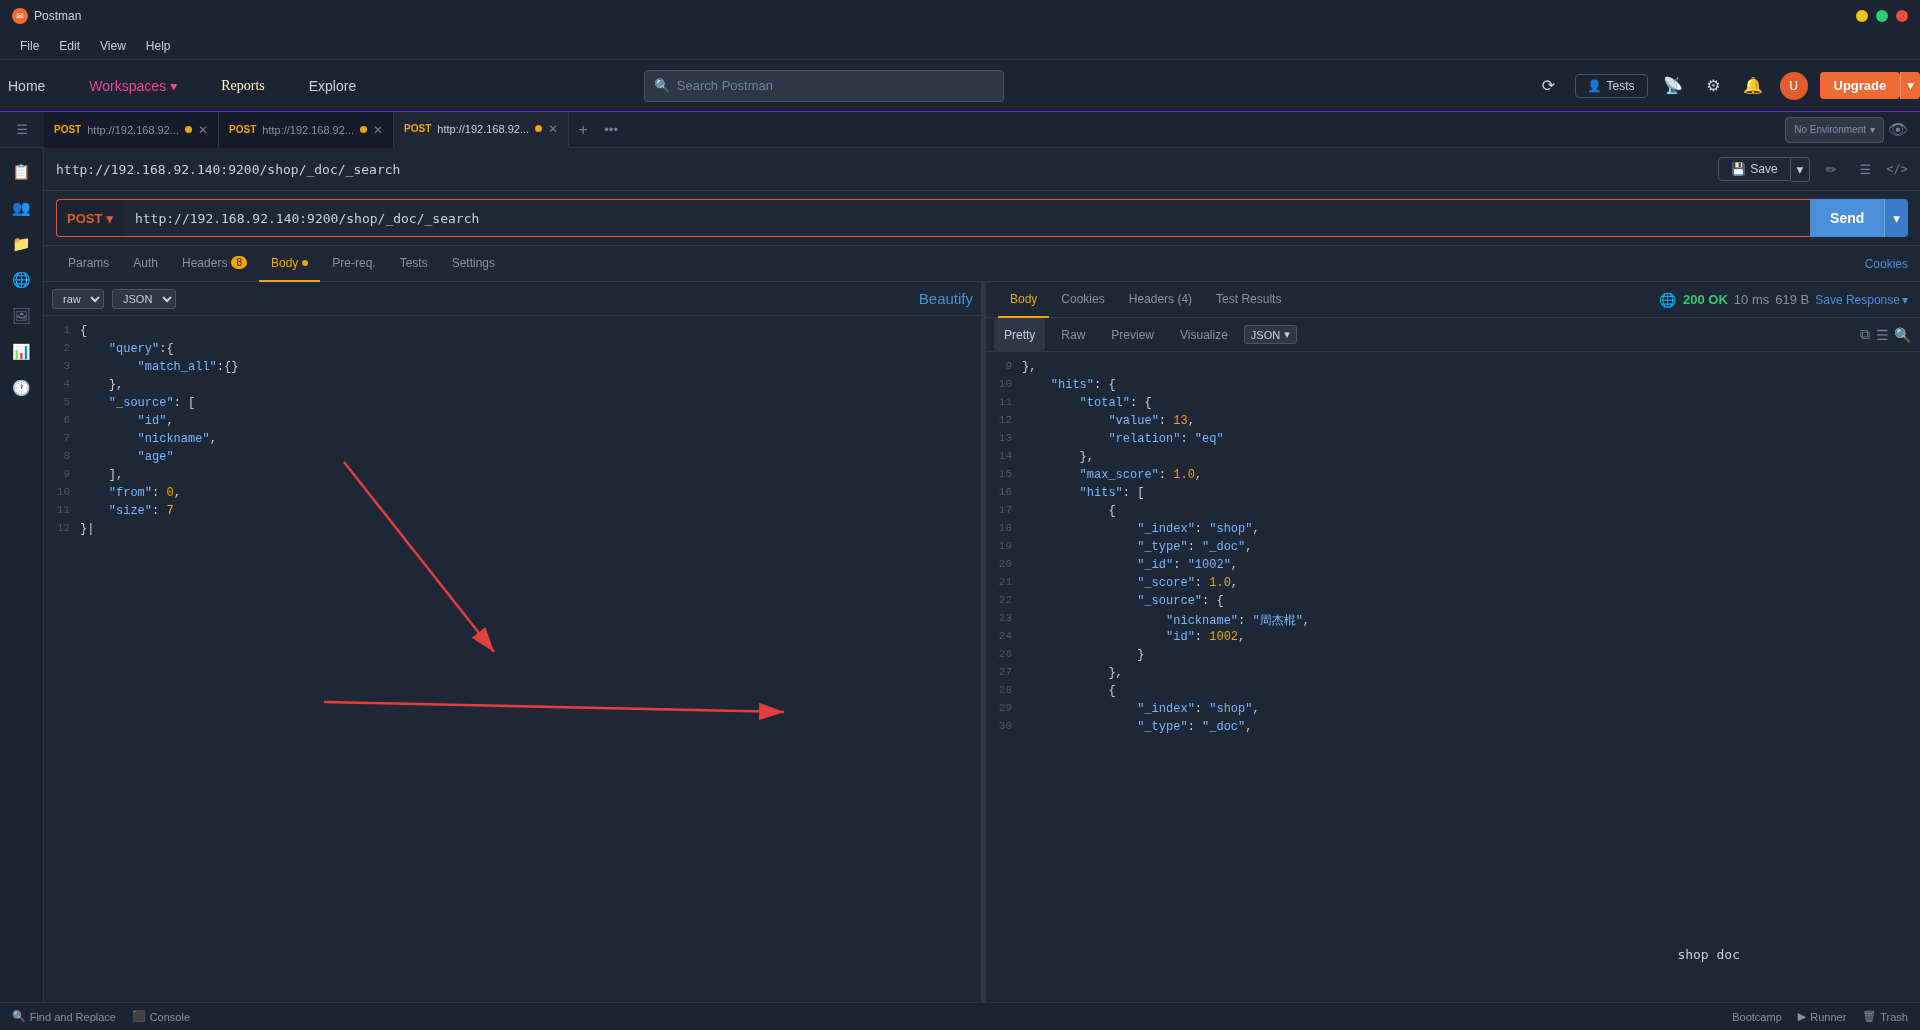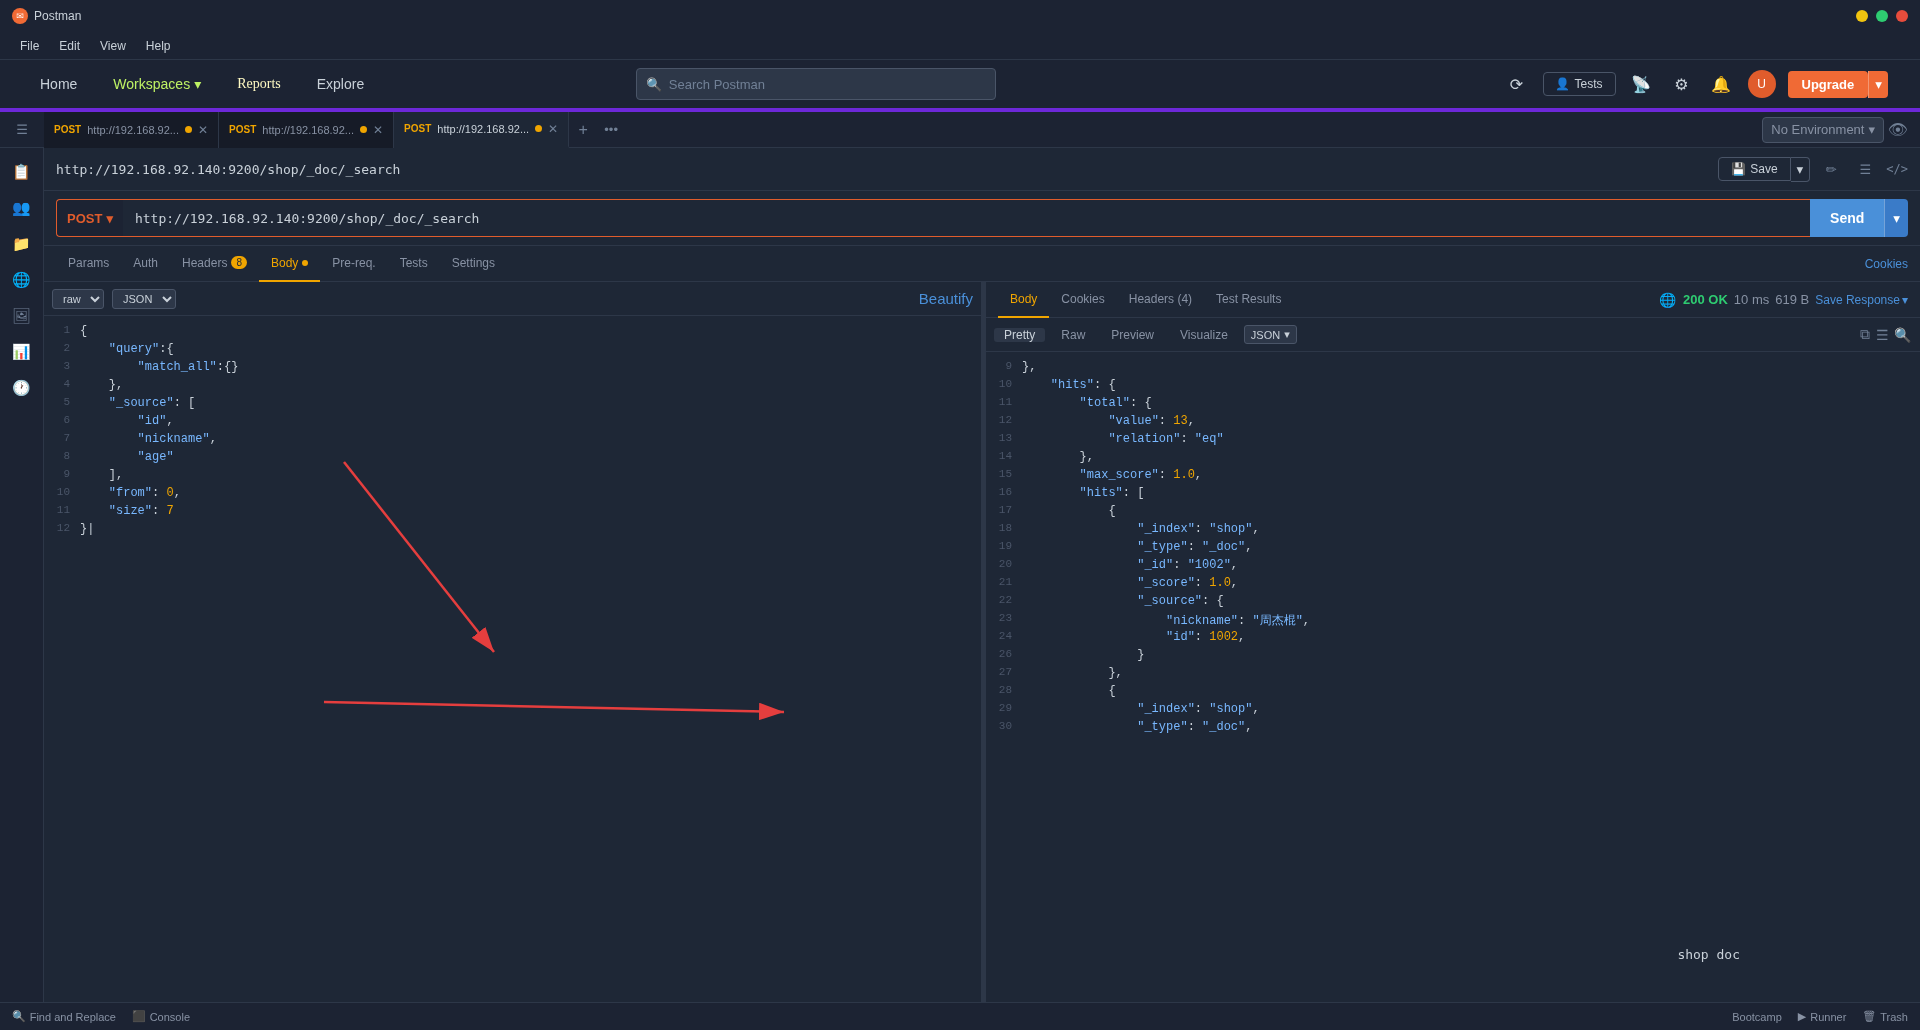--- a/index.html
+++ b/index.html
@@ -13,23 +13,23 @@
     #titlebar .win-btn { width: 12px; height: 12px; border-radius: 50%; border: none; cursor: pointer; }
     #titlebar .win-min { background: #f1c40f; }
     #titlebar .win-max { background: #2ecc71; }
     #titlebar .win-close { background: #e74c3c; }
 
     
     #menubar { background: #1c2333; height: 28px; display: flex; align-items: center; padding: 0 12px; gap: 4px; border-bottom: 1px solid #2d3748; }
     .menu-item { color: #c9d1d9; font-size: 12px; padding: 3px 8px; cursor: pointer; border-radius: 3px; }
 
     
-    #topnav { background: #1c2333; height: 52px; display: flex; align-items: center; padding: 0 32px; gap: 20px; border-bottom: 4px solid #6d28d9; }
+    #topnav { background: #1c2333; height: 52px; display: flex; align-items: center; padding: 0 0; gap: 28px; border-bottom: 1px solid #6d28d9; }
     .nav-home { color: #c9d1d9; font-size: 14px; font-weight: 500; cursor: pointer; padding: 4px 8px; }
-    .nav-workspaces { color: #bef264; font-size: 14px; font-weight: 500; cursor: pointer; padding: 4px 8px; display: flex; align-items: center; gap: 4px; }
+    .nav-workspaces { color: #ec4899; font-size: 14px; font-weight: 500; cursor: pointer; padding: 4px 8px; display: flex; align-items: center; gap: 4px; }
     .nav-reports { color: #fef9c3; font-size: 14px; font-weight: 500; cursor: pointer; padding: 4px 8px; font-family: Liberation Serif, serif; }
     .nav-explore { color: #c9d1d9; font-size: 14px; font-weight: 500; cursor: pointer; padding: 4px 8px; }
     .search-bar { flex: 1; max-width: 360px; background: #2d3748; border: 1px solid #4a5568; border-radius: 4px; height: 32px; display: flex; align-items: center; padding: 0 10px; gap: 6px; cursor: text; margin: 0 auto; }
     .search-bar span { color: #718096; font-size: 13px; }
     .nav-right { display: flex; align-items: center; gap: 12px; margin-left: auto; }
     .nav-icon-btn { color: #c9d1d9; cursor: pointer; width: 28px; height: 28px; display: flex; align-items: center; justify-content: center; border-radius: 4px; font-size: 16px; }
     .invite-btn { background: transparent; border: 1px solid #4a5568; color: #c9d1d9; padding: 4px 12px; border-radius: 4px; cursor: pointer; font-size: 12px; display: flex; align-items: center; gap: 4px; }
     .upgrade-btn { background: #f06a35; border: none; color: white; padding: 6px 14px; border-radius: 4px; cursor: pointer; font-size: 13px; font-weight: 600; display: flex; align-items: center; }
     .upgrade-dropdown { background: #f06a35; border: none; color: white; padding: 6px 6px; border-radius: 0 4px 4px 0; cursor: pointer; border-left: 1px solid rgba(255,255,255,0.3); }
 
@@ -38,21 +38,21 @@
     .sidebar-toggle { width: 28px; height: 28px; display: flex; align-items: center; justify-content: center; cursor: pointer; color: #718096; margin-right: 8px; }
     .tab { display: flex; align-items: center; gap: 6px; padding: 0 10px; height: 36px; border-right: 1px solid #2d3748; cursor: pointer; font-size: 11px; color: #8892a4; background: #161b27; min-width: 160px; }
     .tab.active { background: #1e2736; color: #c9d1d9; border-bottom: 2px solid #1e2736; }
     .tab .method { font-size: 10px; font-weight: 700; }
     .tab .method.post { color: #f0a500; }
     .tab-dot { width: 7px; height: 7px; border-radius: 50%; background: #f0a500; }
     .tab-close { color: #718096; margin-left: auto; font-size: 12px; }
     .tab-add { width: 28px; height: 28px; display: flex; align-items: center; justify-content: center; cursor: pointer; color: #718096; font-size: 16px; }
     .tab-more { width: 28px; height: 28px; display: flex; align-items: center; justify-content: center; cursor: pointer; color: #718096; }
     .tab-spacer { flex: 1; }
-    .env-selector { display: flex; align-items: center; background: #2d3748; border: 1px solid #4a5568; border-radius: 4px; padding: 0 8px; height: 26px; font-size: 13px; color: #8892a4; cursor: pointer; gap: 4px; }
+    .env-selector { display: flex; align-items: center; background: #2d3748; border: 1px solid #4a5568; border-radius: 4px; padding: 0 8px; height: 26px; font-size: 10px; color: #8892a4; cursor: pointer; gap: 4px; }
 
     
     #main { display: flex; height: calc(1030px - 32px - 28px - 52px - 36px - 28px); }
 
     
     #sidebar-icons { width: 44px; background: #1c2333; border-right: 1px solid #2d3748; display: flex; flex-direction: column; align-items: center; padding: 8px 0; gap: 4px; }
     .sidebar-icon { width: 32px; height: 32px; display: flex; align-items: center; justify-content: center; cursor: pointer; color: #718096; border-radius: 4px; font-size: 15px; }
     .sidebar-icon.active { color: #f0a500; }
 
     
@@ -96,21 +96,21 @@
     .code-line { display: flex; min-height: 18px; }
     .line-num { width: 36px; text-align: right; color: #4a5568; padding-right: 10px; font-size: 11px; user-select: none; flex-shrink: 0; }
     .line-content { flex: 1; color: #c9d1d9; white-space: pre; }
     .line-content .str { color: #79b8ff; }
     .line-content .key { color: #79b8ff; }
     .line-content .num { color: #f0a500; }
     .line-content .brace { color: #c9d1d9; }
 
     
     .resp-toolbar { display: flex; align-items: center; padding: 4px 8px; gap: 6px; border-bottom: 1px solid #2d3748; height: 34px; }
-    .resp-tab { padding: 2px 10px; height: 14px; display: flex; align-items: center; font-size: 12px; color: #8892a4; cursor: pointer; border-radius: 3px; }
+    .resp-tab { padding: 2px 10px; height: 33px; display: flex; align-items: center; font-size: 12px; color: #8892a4; cursor: pointer; border-radius: 3px; }
     .resp-tab.active { background: #2d3748; color: #c9d1d9; }
     .resp-format { background: #2d3748; border: 1px solid #4a5568; color: #c9d1d9; padding: 2px 6px; border-radius: 3px; font-size: 11px; cursor: pointer; display: flex; align-items: center; gap: 4px; }
     .resp-toolbar-spacer { flex: 1; }
     .status-ok { color: #2ecc71; font-weight: 600; }
     .status-time { color: #8892a4; }
     .status-size { color: #8892a4; }
     .save-response-btn { color: #4a90d9; font-size: 12px; cursor: pointer; display: flex; align-items: center; gap: 2px; }
 
     .resp-content { flex: 1; overflow-y: auto; background: #1e2736; }
     .resp-code-editor { padding: 8px 0; font-family: 'Courier New', monospace; font-size: 12px; }

